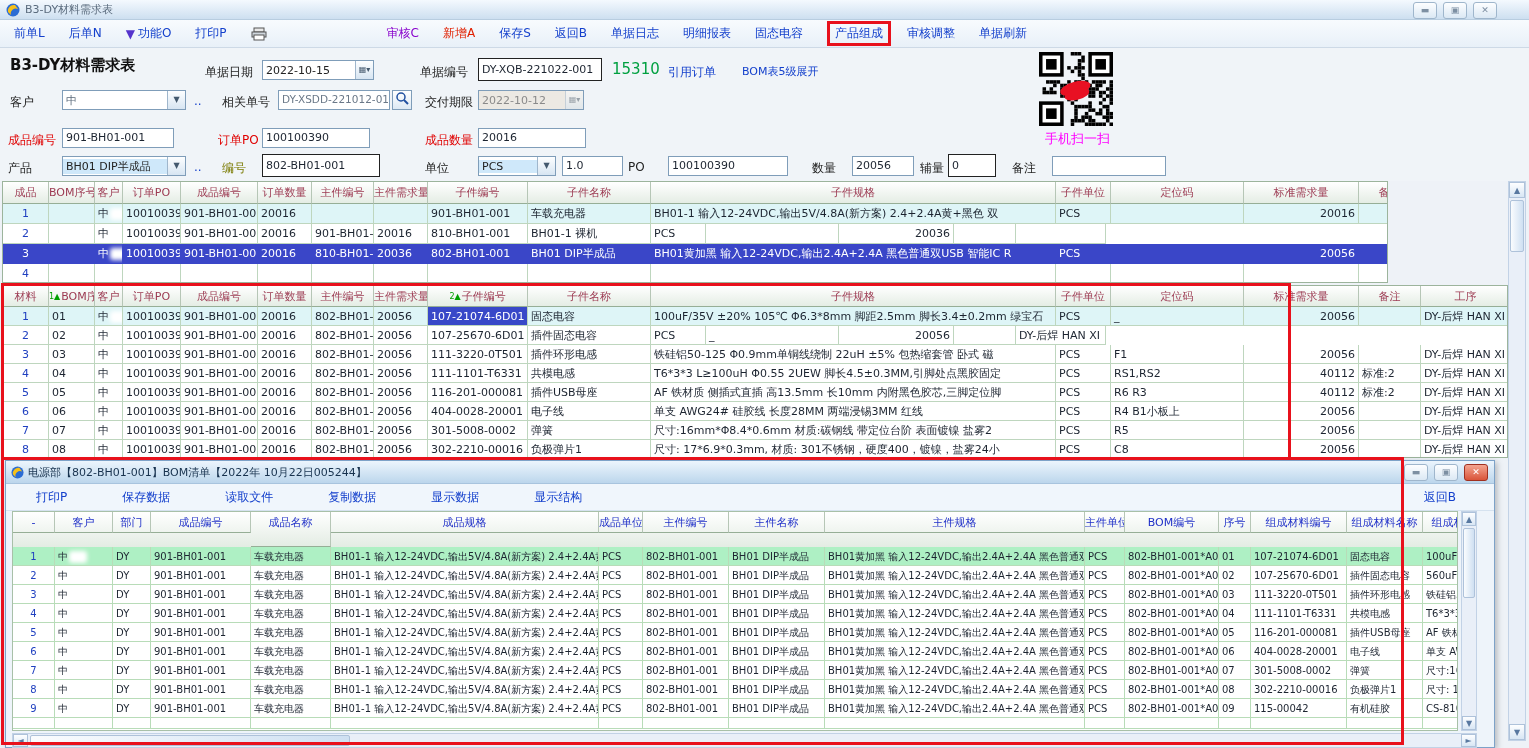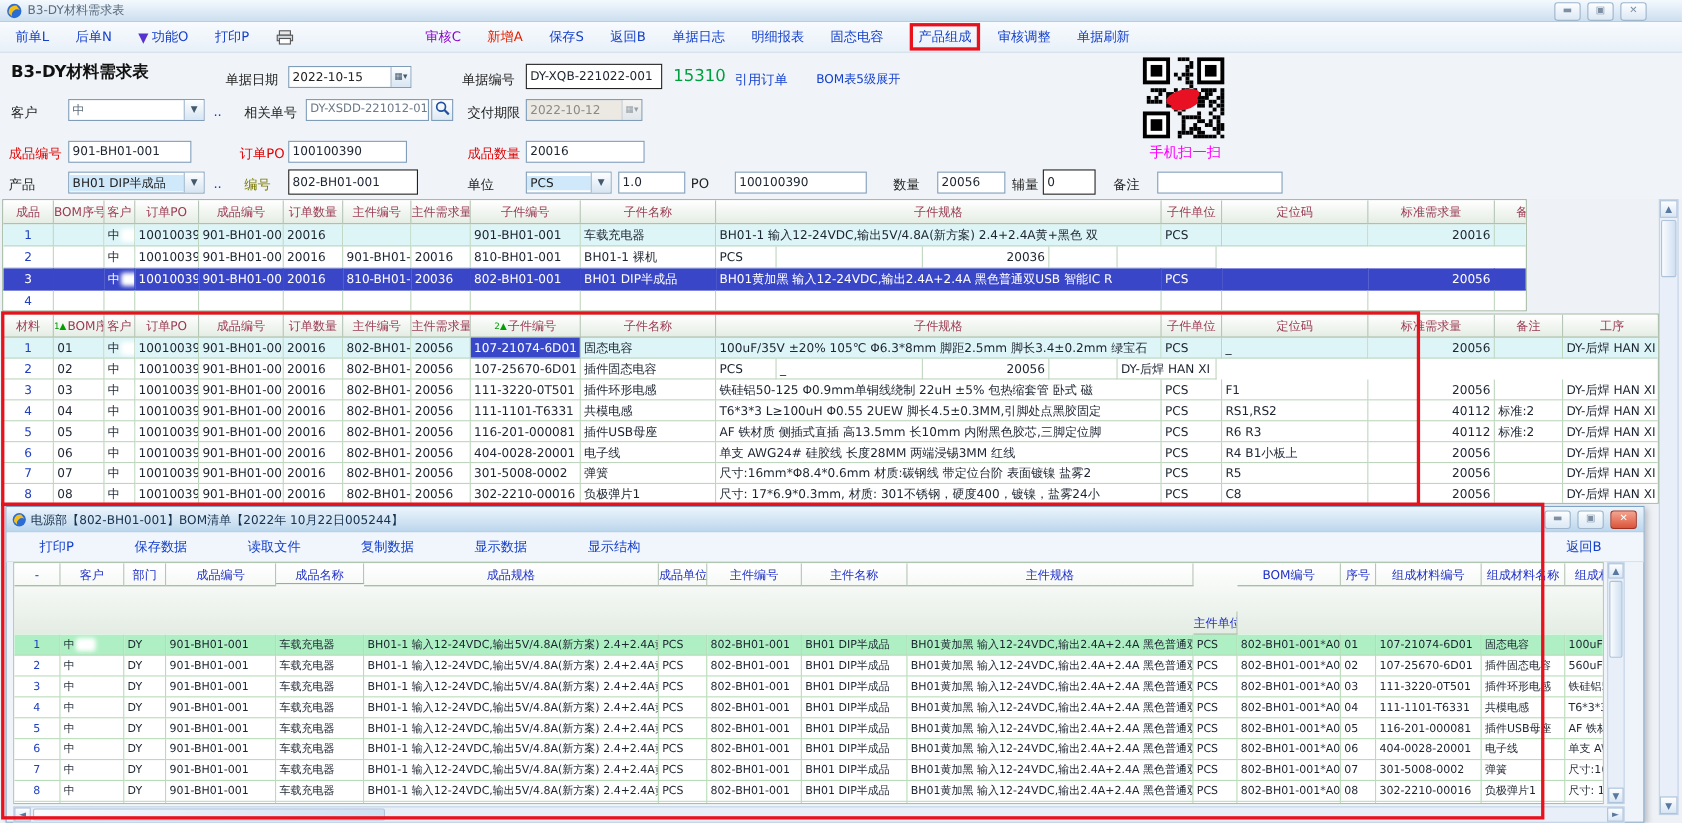--- a/index.html
+++ b/index.html
@@ -600,27 +600,27 @@
     <span class="tb-item">显示结构</span>
     <span class="popup-back">返回B</span>
   </div>
 
   <div class="grid popup-grid" style="left:6px;top:50px;width:1446px;height:220px;border-color:#a8c0a8;">
       <div class="t-head">
         <span class="t-hc" style="width: 42px; height: 21px; line-height: 21px;">-</span>
         <span class="t-hc" style="width: 58px; height: 21px; line-height: 21px;">客户</span>
         <span class="t-hc" style="width: 38px; height: 21px; line-height: 21px;">部门</span>
         <span class="t-hc" style="width: 100px; height: 21px; line-height: 21px;">成品编号</span>
-        <span class="t-hc" style="width: 80px; height: 19px; line-height: 21px;">成品名称</span>
+        <span class="t-hc" style="width: 80px; height: 35px; line-height: 21px;">成品名称</span>
         <span class="t-hc" style="width: 268px; height: 21px; line-height: 21px;">成品规格</span>
         <span class="t-hc" style="width: 44px; height: 21px; line-height: 21px;">成品单位</span>
         <span class="t-hc" style="width: 86px; height: 21px; line-height: 21px;">主件编号</span>
         <span class="t-hc" style="width: 96px; height: 21px; line-height: 21px;">主件名称</span>
         <span class="t-hc" style="width: 260px; height: 21px; line-height: 21px;">主件规格</span>
-        <span class="t-hc" style="width: 40px; height: 21px; line-height: 21px; margin-top: 44px;">主件单位</span>
+        <span class="t-hc" style="width: 40px; height: 21px; line-height: 21px;">主件单位</span>
         <span class="t-hc" style="width: 94px; height: 21px; line-height: 21px;">BOM编号</span>
         <span class="t-hc" style="width: 32px; height: 21px; line-height: 21px;">序号</span>
         <span class="t-hc" style="width: 96px; height: 21px; line-height: 21px;">组成材料编号</span>
         <span class="t-hc" style="width: 76px; height: 21px; line-height: 21px;">组成材料名称</span>
         <span class="t-hc" style="width: 84px; height: 21px; line-height: 21px;">组成材料规格</span>
       </div>
       <div class="t-row hl" style="height: 19px;">
         <span class="t-c c-num" style="width: 42px; line-height: 19px;">1</span>
         <span class="t-c" style="width: 58px; line-height: 19px;">中<i class="blur-chip"></i></span>
         <span class="t-c" style="width: 38px; line-height: 19px;">DY</span>

